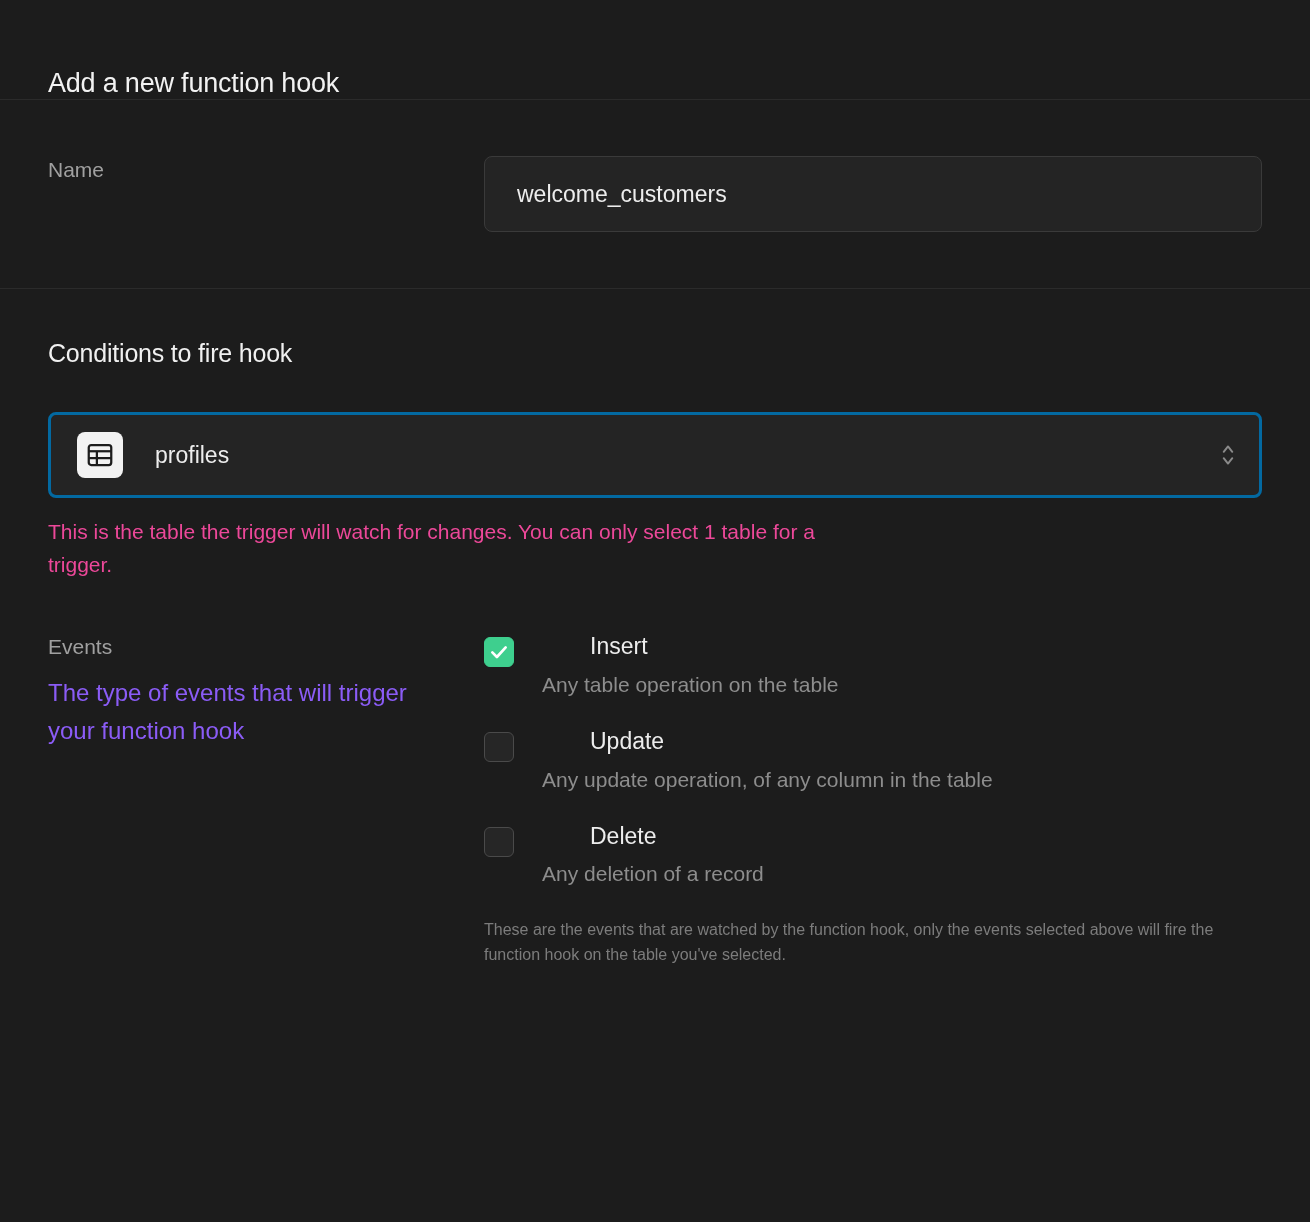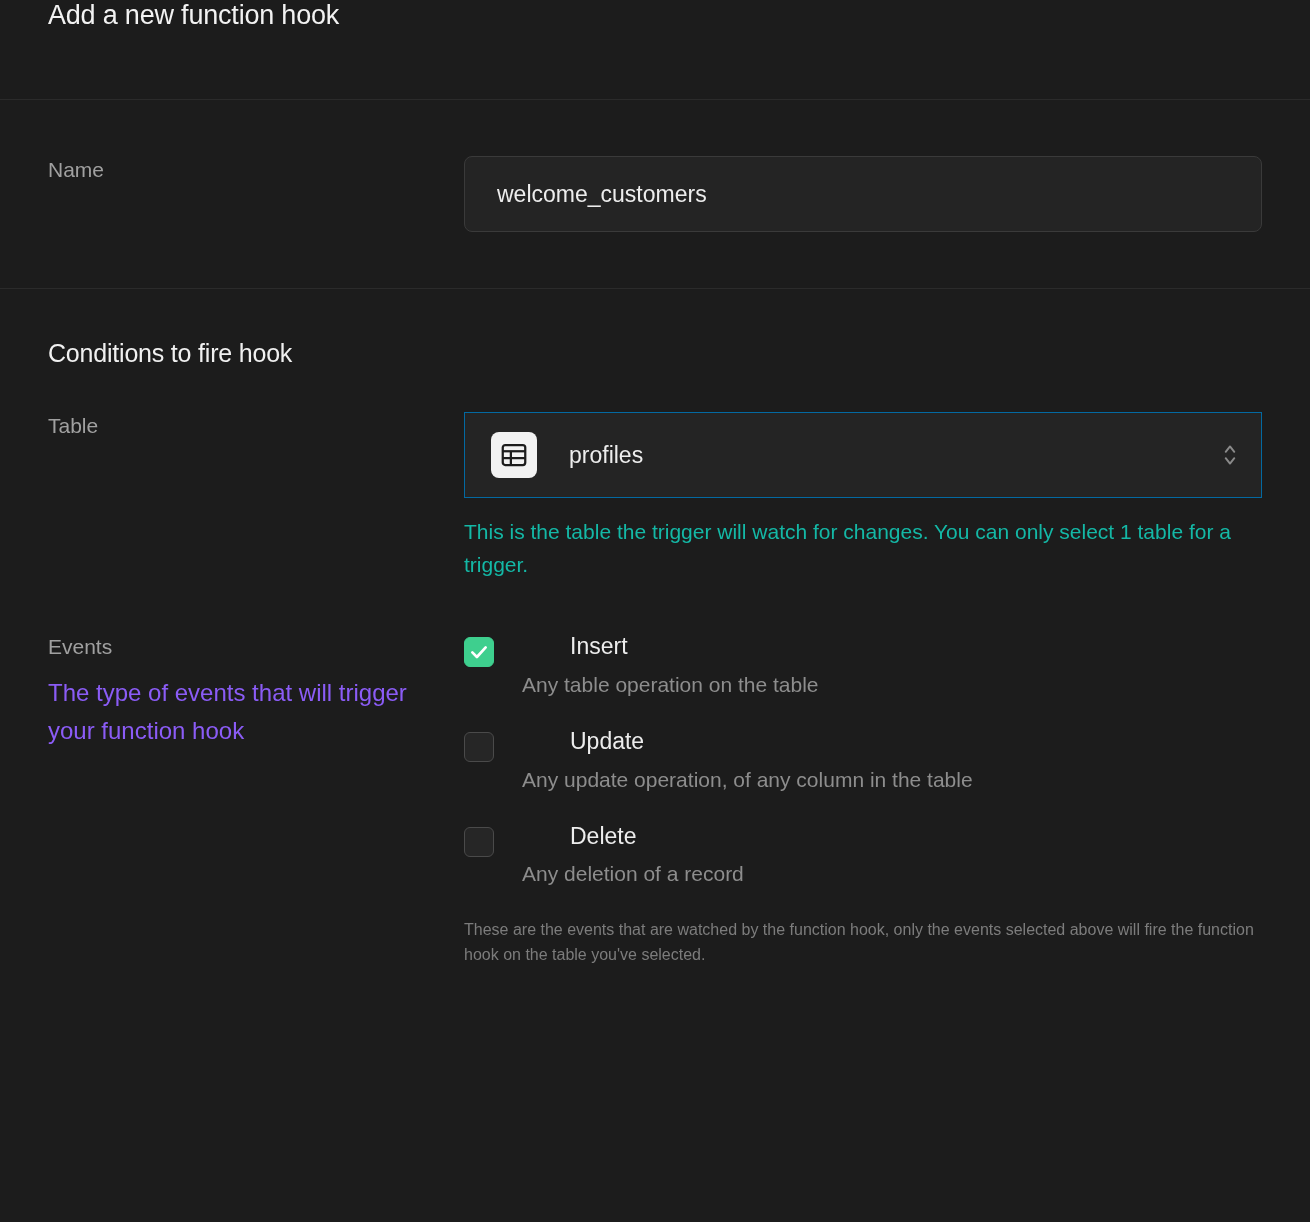--- a/index.html
+++ b/index.html
@@ -22,21 +22,21 @@
     flex-direction: column;
     box-sizing: border-box;
   }
 
   
   .header {
     height: 100px;
     box-sizing: border-box;
     padding: 0 48px;
     display: flex;
-    align-items: flex-start;
+    align-items: flex-end;
     border-bottom: 1px solid #2b2b2b;
   }
   .header-title {
     font-size: 27px;
     color: #f2f2f2;
     letter-spacing: -0.2px;
   }
 
   
   .section {
@@ -44,20 +44,21 @@
     box-sizing: border-box;
   }
   .section.name-section {
     padding-top: 56px;
     padding-bottom: 56px;
     border-bottom: 1px solid #2b2b2b;
   }
   .row {
     display: flex;
     align-items: flex-start;
+    gap: 20px;
   }
   .label-col {
     width: 416px;
     flex: 0 0 416px;
     box-sizing: border-box;
     padding-right: 24px;
   }
   .field-col {
     flex: 1 1 auto;
     min-width: 0;
@@ -89,22 +90,22 @@
     padding: 0 32px;
     outline: none;
   }
   .text-input::placeholder { color: #6b6b6b; }
 
   .select-box {
     width: 100%;
     height: 86px;
     box-sizing: border-box;
     background: #242424;
-    border: 1px solid #0369a1;
-    border-radius: 0;
+    border: 3px solid #0369a1;
+    border-radius: 8px;
     display: flex;
     align-items: center;
     padding: 0 22px 0 26px;
     position: relative;
     cursor: pointer;
   }
   .table-icon {
     width: 46px;
     height: 46px;
     border-radius: 8px;
@@ -125,21 +126,21 @@
     color: #8a8a8a;
     display: flex;
     flex-direction: column;
     align-items: center;
     line-height: 0.7;
     font-size: 15px;
   }
 
   .select-hint {
     font-size: 21px;
-    color: #14b8a6;
+    color: #ec4899;
     line-height: 1.55;
     margin-top: 18px;
     max-width: 800px;
   }
 
   
   .section-title {
     font-size: 25px;
     color: #f0f0f0;
     letter-spacing: -0.2px;
@@ -226,23 +227,20 @@
       </div>
     </div>
   </div>
 
   <div class="section conditions">
     <div class="section-title">Conditions to fire hook</div>
 
     <div class="conditions-rows">
 
       <div class="row">
-        <div class="label-col">
-          <div class="field-label">Table</div>
-        </div>
         <div class="field-col">
           <div class="select-box">
             <span class="table-icon">
               <svg width="30" height="30" viewBox="0 0 24 24" fill="none" stroke="#1c1c1c" stroke-width="1.8">
                 <rect x="3" y="4" width="18" height="16" rx="2"></rect>
                 <line x1="3" y1="9" x2="21" y2="9"></line>
                 <line x1="3" y1="14.5" x2="21" y2="14.5"></line>
                 <line x1="9.5" y1="9" x2="9.5" y2="20"></line>
               </svg>
             </span>

